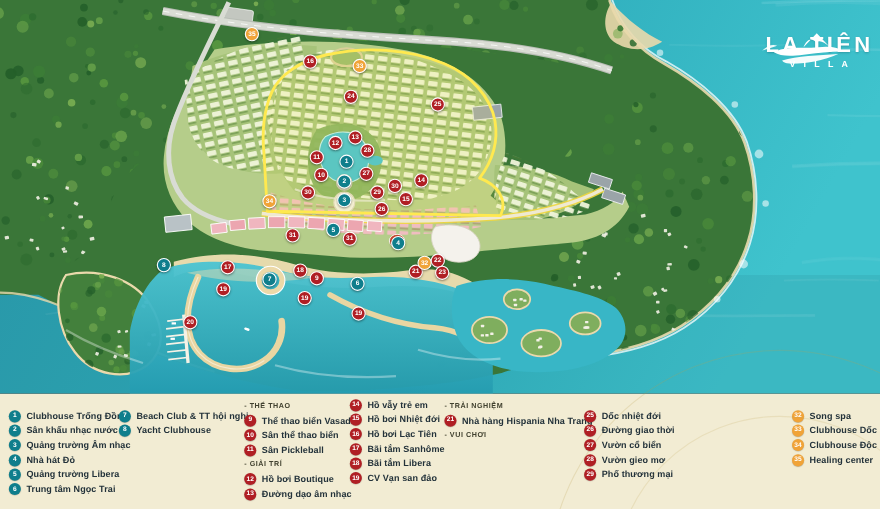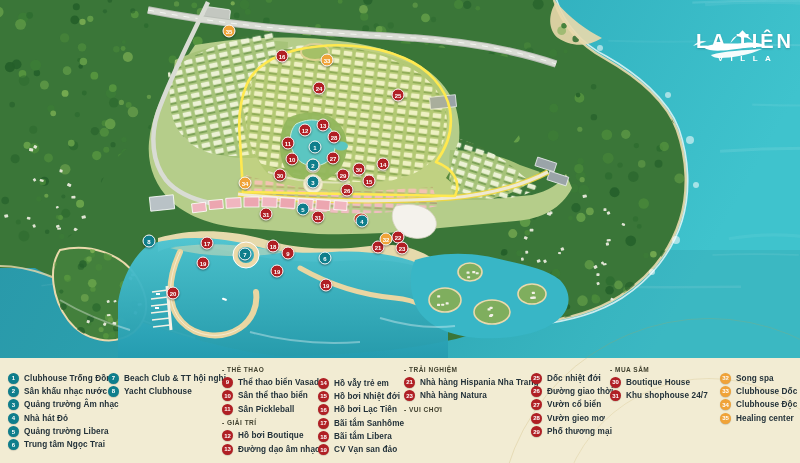--- a/index.html
+++ b/index.html
@@ -966,21 +966,21 @@
         </div>
         <div class="lrow">
           <span class="lnum" style="background: rgb(176, 31, 36);">12</span>
           <span class="llab">Hồ bơi Boutique</span>
         </div>
         <div class="lrow">
           <span class="lnum" style="background: rgb(176, 31, 36);">13</span>
           <span class="llab">Đường dạo âm nhạc</span>
         </div>
       </div>
-      <div class="lcol" style="left: 318px; top: 19px;">
+      <div class="lcol" style="left: 318px; top: 4px;">
         <div class="lrow">
           <span class="lnum" style="background: rgb(176, 31, 36);">14</span>
           <span class="llab">Hồ vẫy trẻ em</span>
         </div>
         <div class="lrow">
           <span class="lnum" style="background: rgb(176, 31, 36);">15</span>
           <span class="llab">Hồ bơi Nhiệt đới</span>
         </div>
         <div class="lrow">
           <span class="lnum" style="background: rgb(176, 31, 36);">16</span>
@@ -1001,24 +1001,20 @@
       </div>
       <div class="lcol" style="left: 404px; top: 5px;">
         <div class="lrow">
           <span class="lhead">- TRẢI NGHIỆM</span>
         </div>
         <div class="lrow">
           <span class="lnum" style="background: rgb(176, 31, 36);">21</span>
           <span class="llab">Nhà hàng Hispania Nha Trang</span>
         </div>
         <div class="lrow">
-          <span class="lnum" style="background: rgb(176, 31, 36);">23</span>
-          <span class="llab">Nhà hàng Natura</span>
-        </div>
-        <div class="lrow">
           <span class="lhead">- VUI CHƠI</span>
         </div>
       </div>
       <div class="lcol" style="left: 531px; top: 14px; text-align: center;">
         <div class="lrow">
           <span class="lnum" style="background: rgb(176, 31, 36);">25</span>
           <span class="llab">Dốc nhiệt đới</span>
         </div>
         <div class="lrow">
           <span class="lnum" style="background: rgb(176, 31, 36);">26</span>
@@ -1030,33 +1026,20 @@
         </div>
         <div class="lrow">
           <span class="lnum" style="background: rgb(176, 31, 36);">28</span>
           <span class="llab">Vườn gieo mơ</span>
         </div>
         <div class="lrow">
           <span class="lnum" style="background: rgb(176, 31, 36);">29</span>
           <span class="llab">Phố thương mại</span>
         </div>
       </div>
-      <div class="lcol" style="left: 610px; top: 5px;">
-        <div class="lrow">
-          <span class="lhead">- MUA SẮM</span>
-        </div>
-        <div class="lrow">
-          <span class="lnum" style="background: rgb(176, 31, 36);">30</span>
-          <span class="llab">Boutique House</span>
-        </div>
-        <div class="lrow">
-          <span class="lnum" style="background: rgb(176, 31, 36);">31</span>
-          <span class="llab">Khu shophouse 24/7</span>
-        </div>
-      </div>
       <div class="lcol" style="left: 720px; top: 14px;">
         <div class="lrow">
           <span class="lnum" style="background: rgb(240, 163, 56);">32</span>
           <span class="llab">Song spa</span>
         </div>
         <div class="lrow">
           <span class="lnum" style="background: rgb(240, 163, 56);">33</span>
           <span class="llab">Clubhouse Dốc hoa</span>
         </div>
         <div class="lrow">

